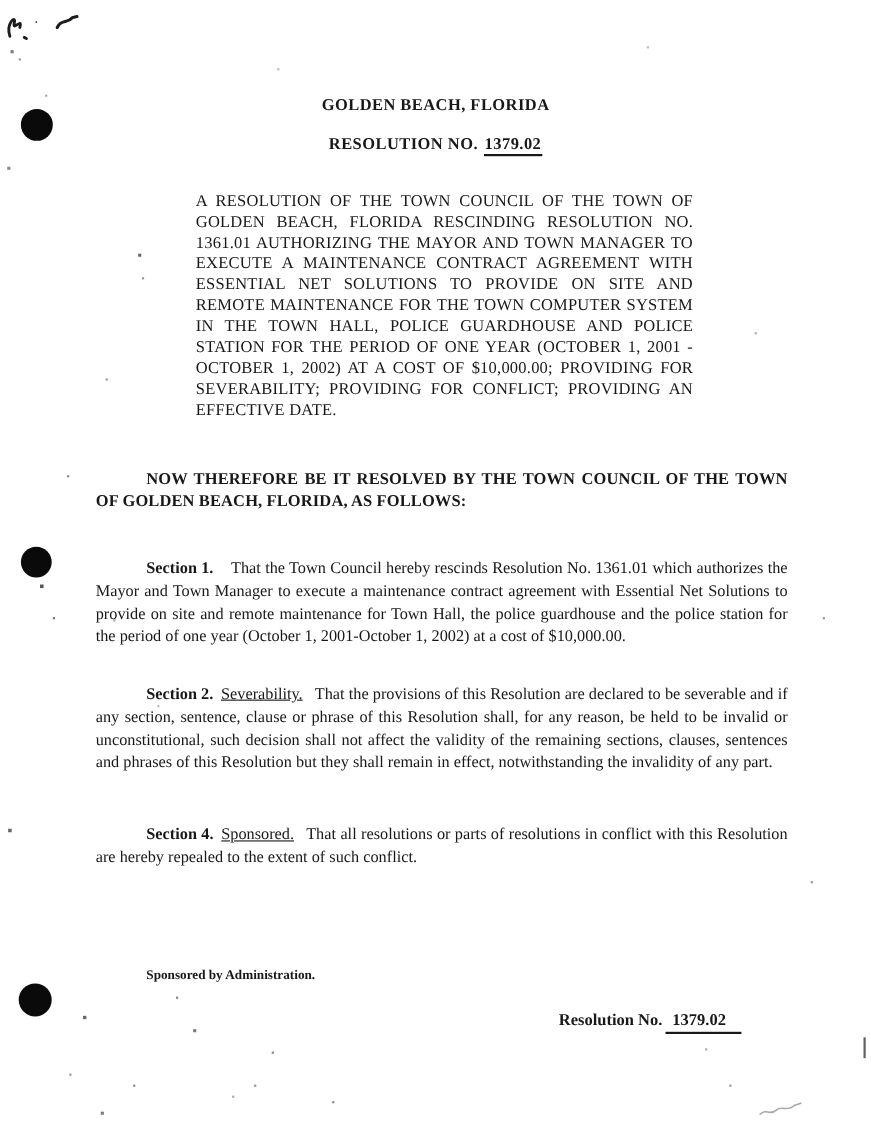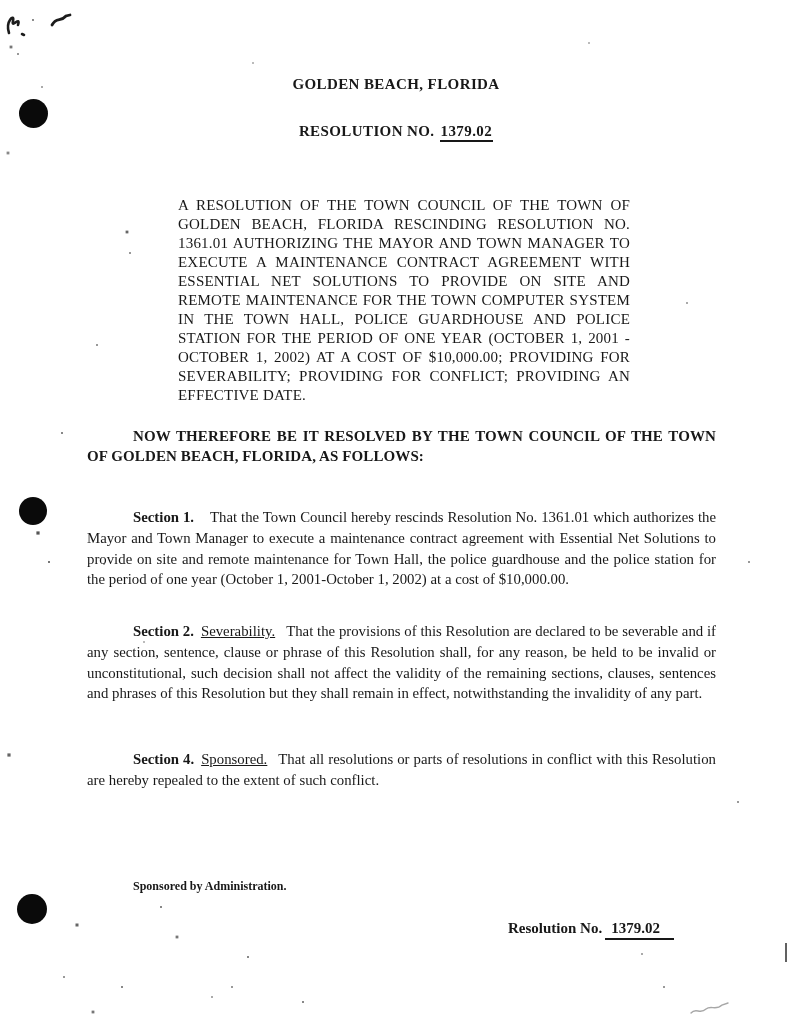--- a/index.html
+++ b/index.html
@@ -43,30 +43,30 @@
       211px 996px 0 0 #aaa, 663px 986px 0 0 #999, 641px 953px 0 0 #aaa,
       129px 252px 0 0 #999, 588px 42px 0 0 #bbb, 252px 62px 0 0 #bbb;
   }
 
   
   .doc-title {
     position: absolute; left: 0; width: 792px;
     text-align: center; font-weight: bold;
     font-size: 15px; letter-spacing: .4px;
   }
-  .t1 { top: 76px; }
+  .t1 { top: 88px; }
   .t2 { top: 123px; }
   .num-underline {
     border-bottom: 2px solid #181818;
     padding: 0 1px 1px 1px; margin-left: 5px;
     display: inline-block; line-height: 15px;
   }
 
   .preamble {
-    position: absolute; left: 178px; top: 196px; width: 452px;
+    position: absolute; left: 178px; top: 174px; width: 452px;
     font-size: 15px; line-height: 19px;
     text-align: justify; letter-spacing: .2px;
   }
 
   .resolved {
     position: absolute; left: 87px; top: 427px; width: 629px;
     font-weight: bold; font-size: 15px; line-height: 19.5px;
     text-indent: 46px; text-align: justify; letter-spacing: .1px;
   }
 

